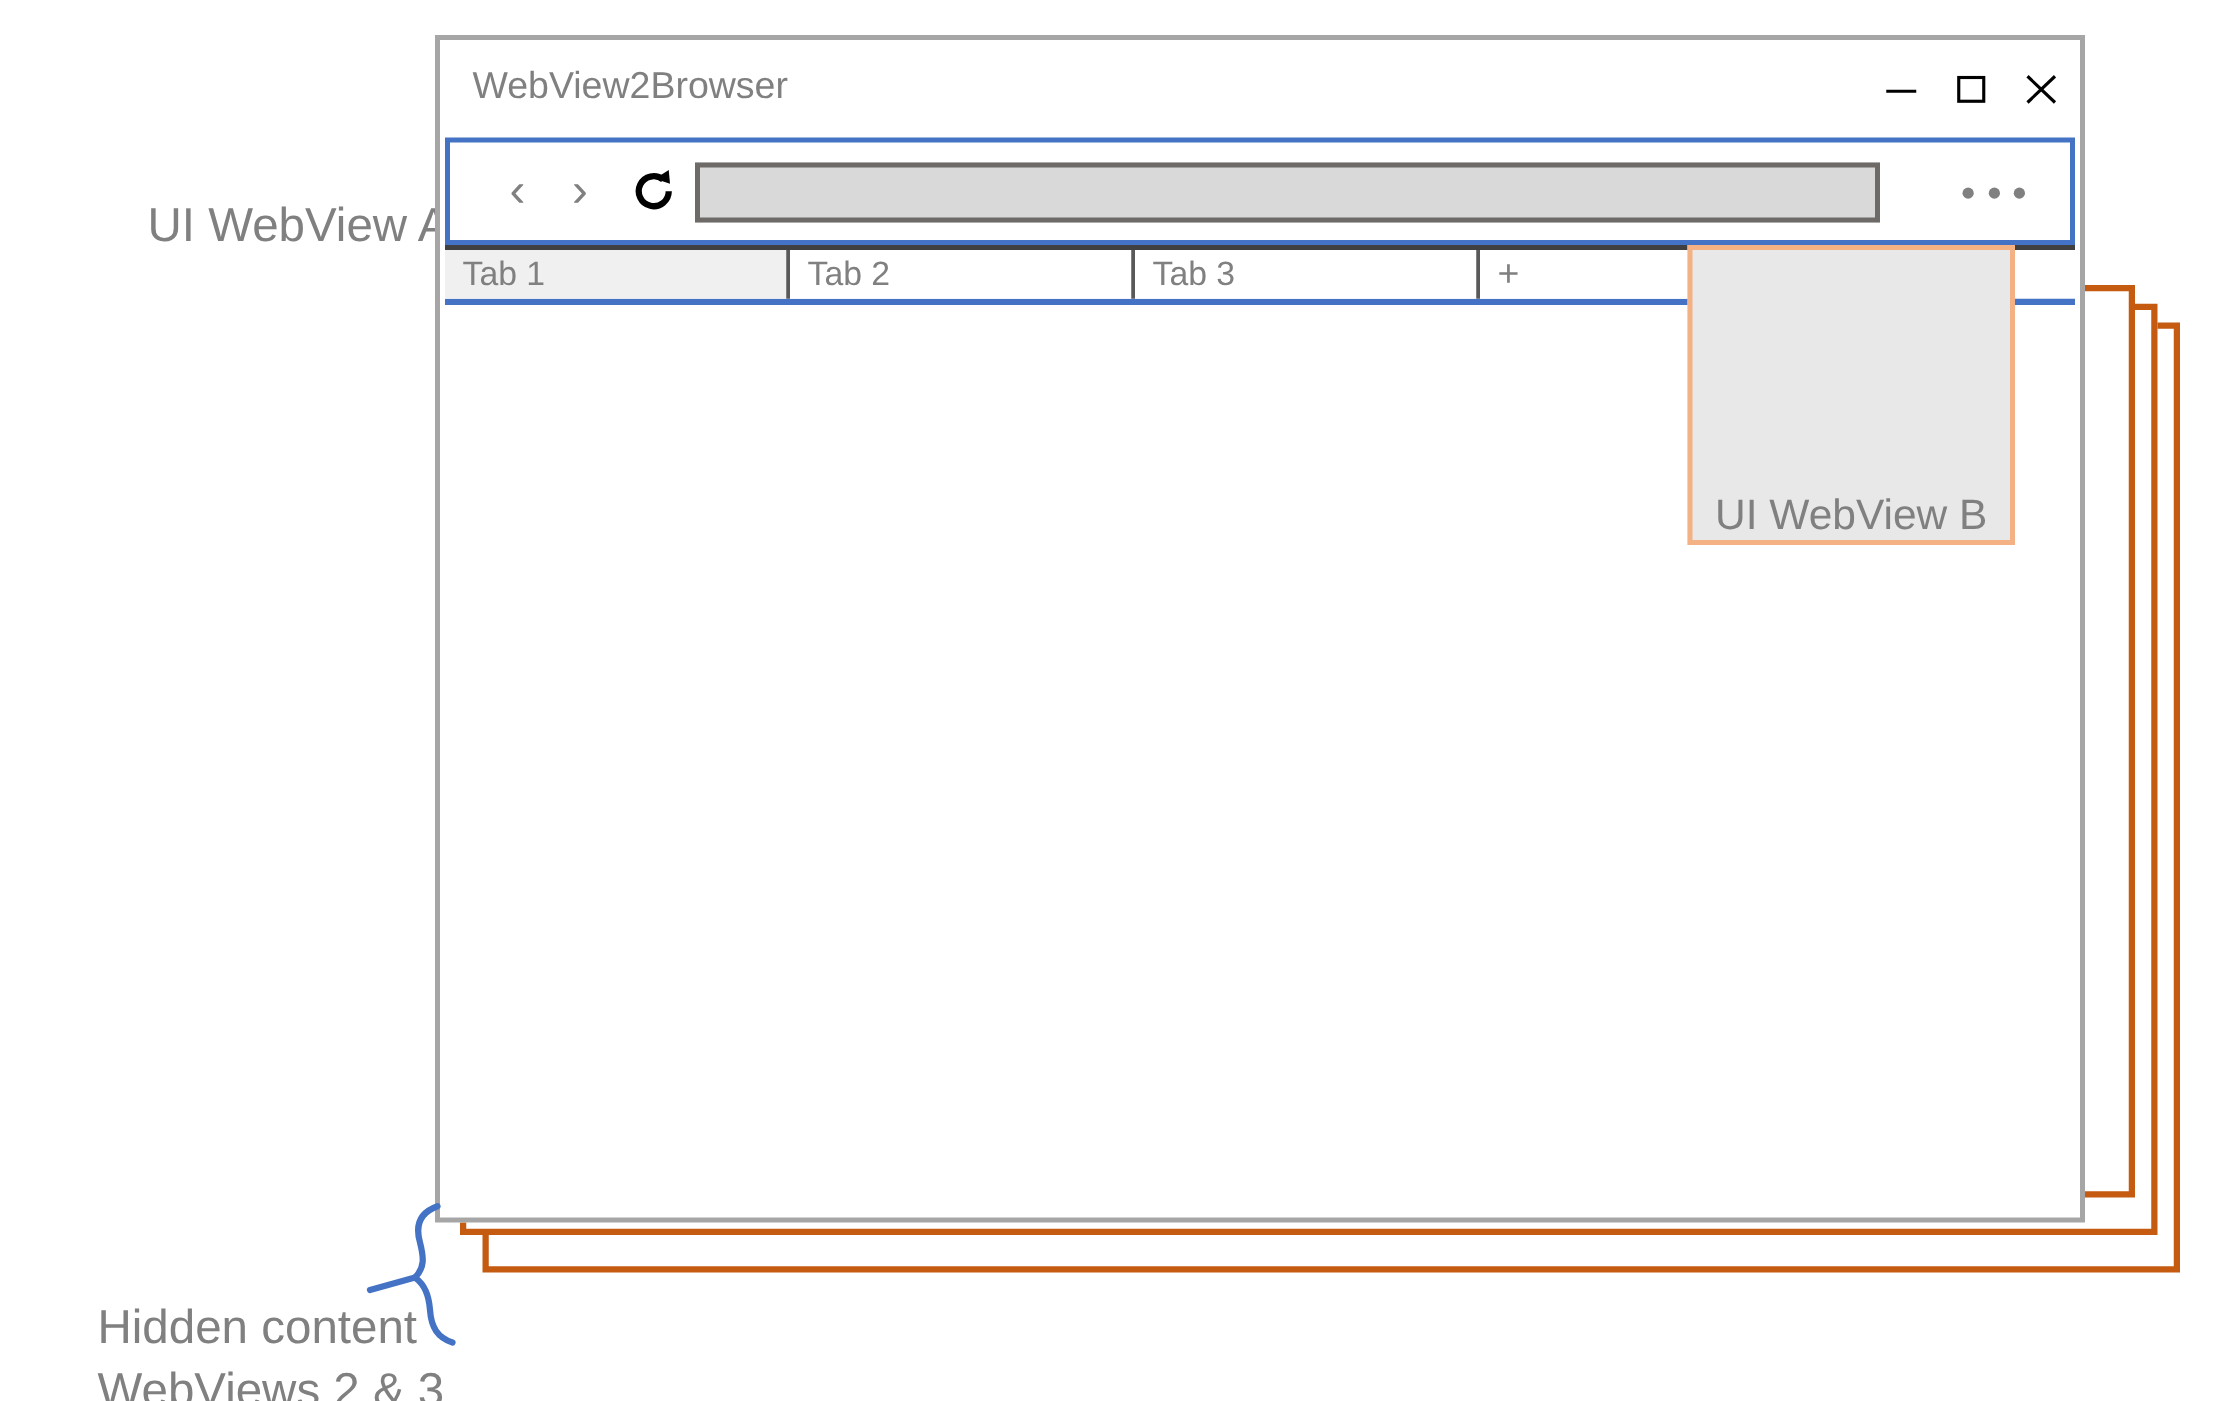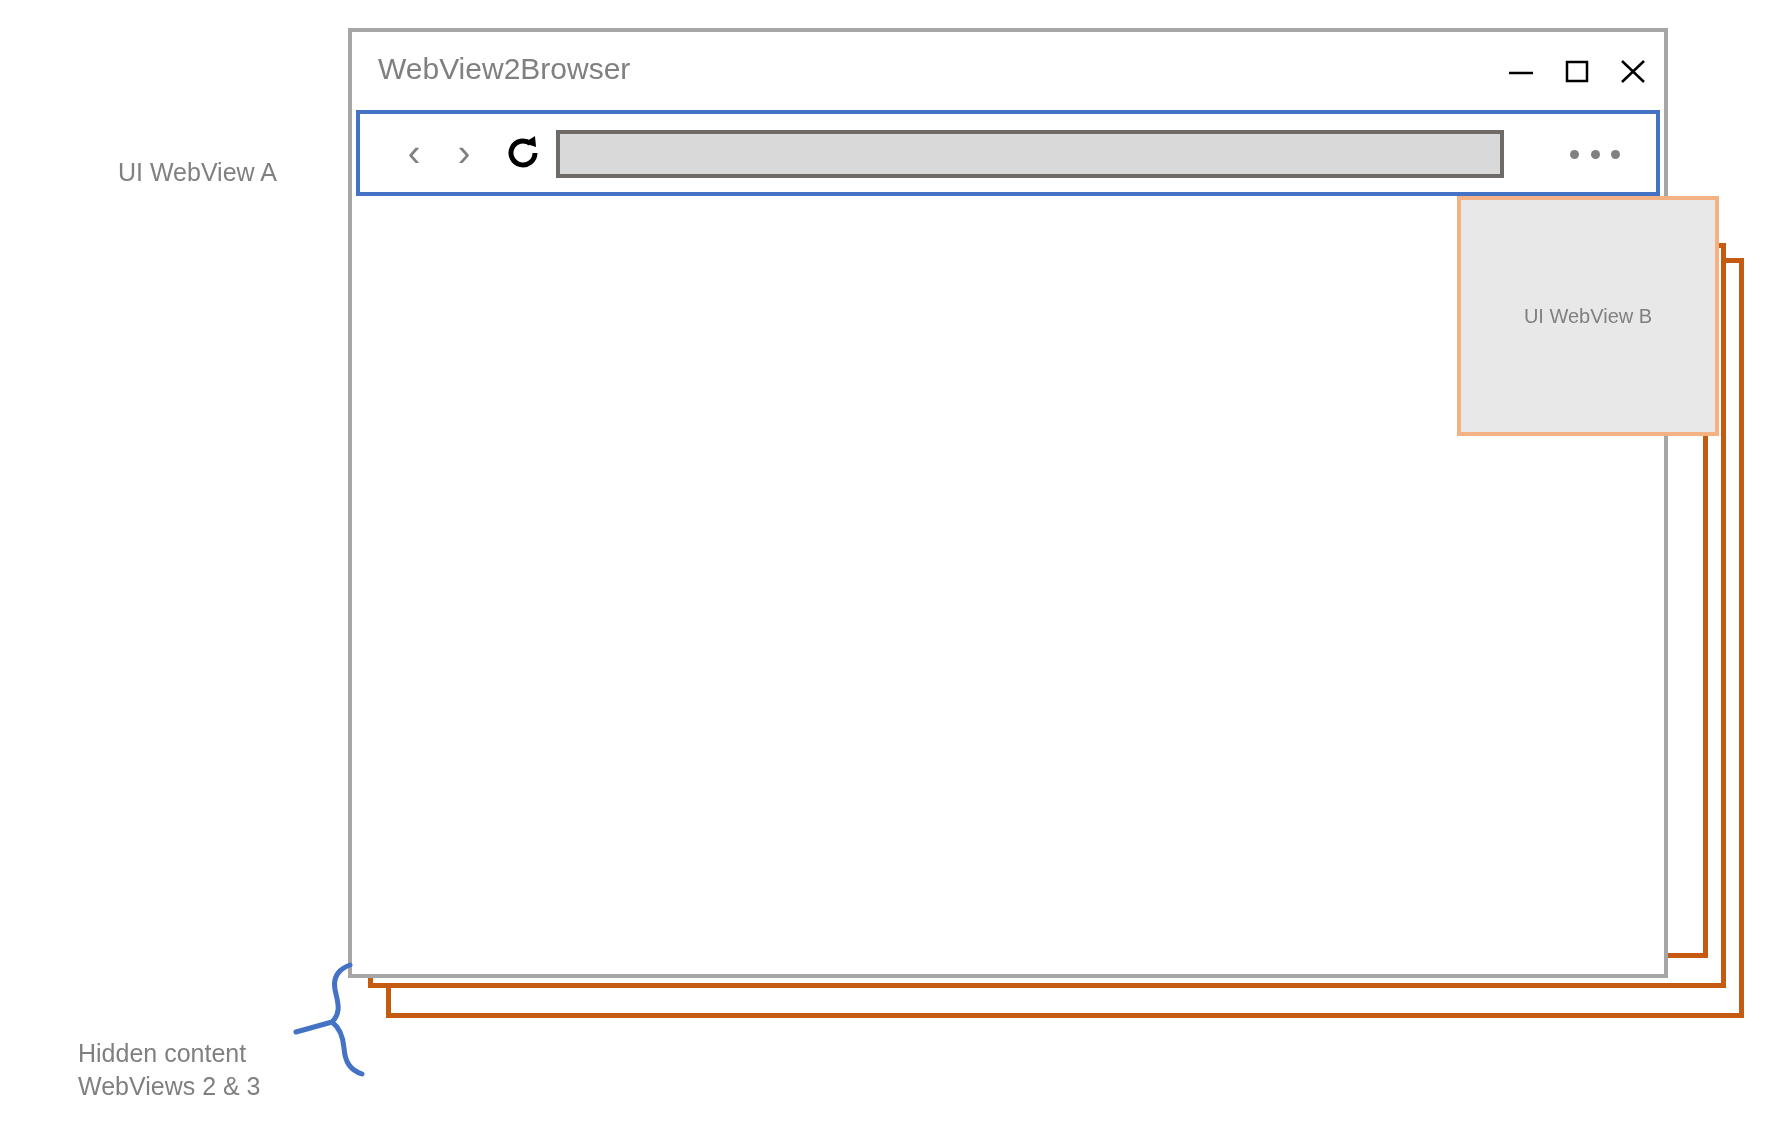--- a/index.html
+++ b/index.html
@@ -12,21 +12,21 @@
     height: 1121px;
     position: relative;
     font-family: "Liberation Sans", sans-serif;
     overflow: hidden;
   }
 
   
   .annot-label {
     position: absolute;
     color: #808080;
-    font-size: 25px;
+    font-size: 38px;
     line-height: 1.33;
     white-space: pre-line;
     font-family: "Liberation Sans", sans-serif;
   }
   #label-uiwebview-a { left: 118px; top: 156px; }
   #label-hidden {
     left: 78px;
     top: 997px;
     width: 300px;
     margin-top: 40px;
@@ -211,31 +211,31 @@
     padding-right: 200px;
     padding-bottom: 22px;
     box-sizing: border-box;
     font-size: 30px;
     color: #808080;
   }
 
   
   #ui-webview-b {
     position: absolute;
-    left: 1457px;
+    left: 1350px;
     top: 196px;
     width: 262px;
     height: 240px;
     box-sizing: border-box;
     border: 4px solid #f4b183;
     background: #e8e8e8;
     display: flex;
-    align-items: center;
+    align-items: flex-end;
     justify-content: center;
-    font-size: 20px;
+    font-size: 34px;
     color: #808080;
     z-index: 40;
   }
 
   
   #brace-hidden {
     position: absolute;
     left: 292px;
     top: 960px;
     width: 130px;
@@ -302,20 +302,34 @@
       <input id="address-input" type="text" value="" placeholder="" style="">
     </div>
 
     <div id="btn-more">
       <i></i>
       <i></i>
       <i></i>
     </div>
   </div>
 
+  <div id="tab-strip">
+    <div class="tab active" id="tab-0">
+      <span>Tab 1</span>
+    </div>
+    <div class="tab" id="tab-1">
+      <span>Tab 2</span>
+    </div>
+    <div class="tab" id="tab-2">
+      <span>Tab 3</span>
+    </div>
+    <div class="tab" id="tab-add">
+      <span>+</span>
+    </div>
+  </div>
 
 </div>
 
 <div class="content-webview" id="content-webview-1">
   <div id="content-webview-label">Content Webview 1</div>
 </div>
 
 <div id="ui-webview-b">
   <span>UI WebView B</span>
 </div>

